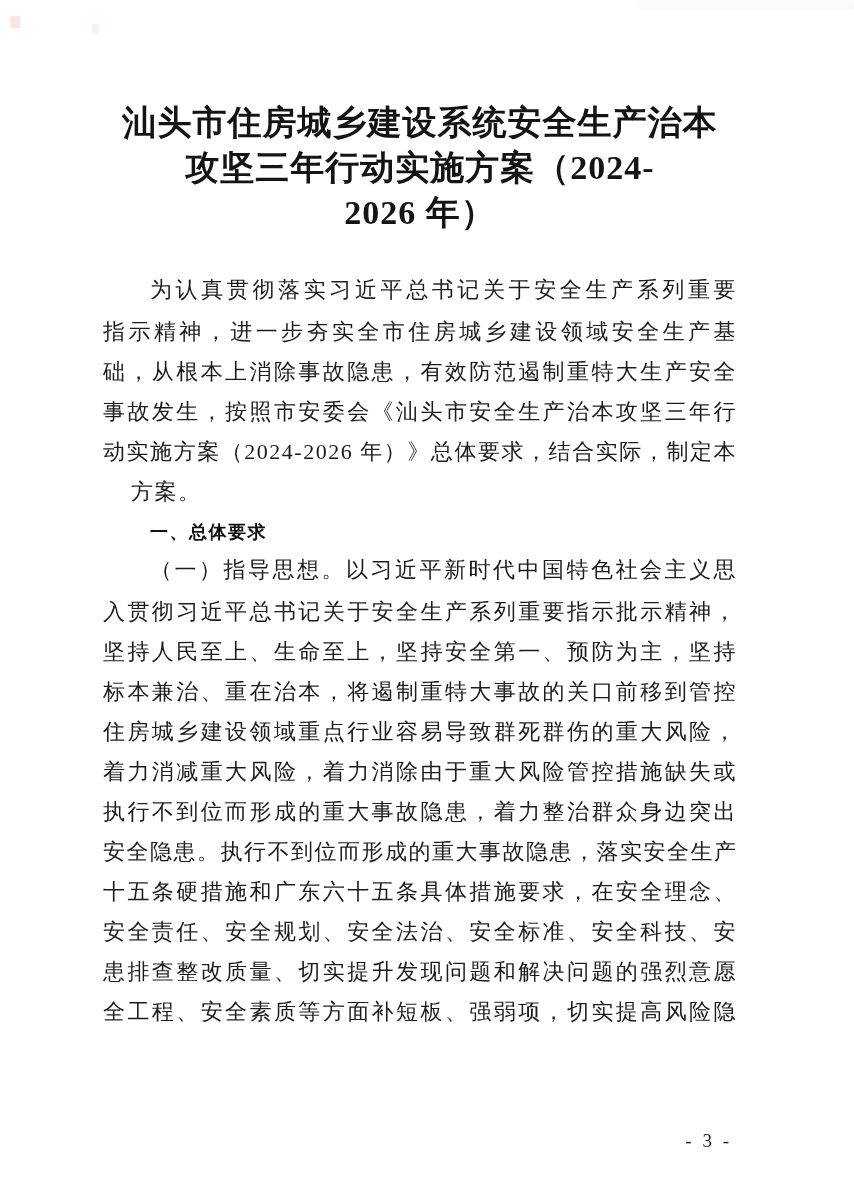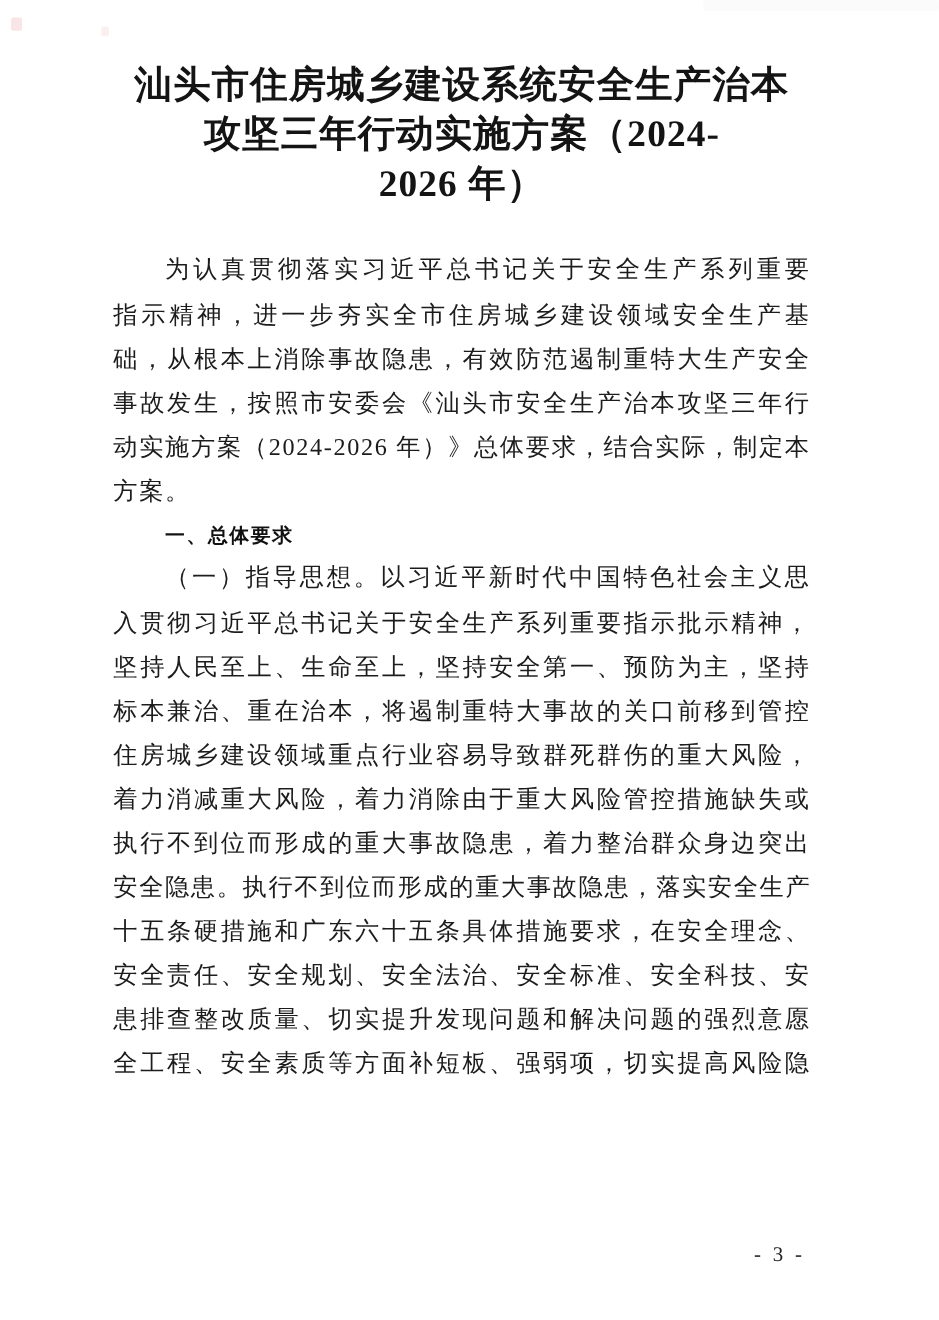--- a/index.html
+++ b/index.html
@@ -26,21 +26,21 @@
   .artifact-3 { right: 0; top: 0; width: 215px; height: 10px; background: rgba(0,0,0,0.015); }
 
   .content {
     position: absolute;
     left: 103px;
     top: 0;
     width: 634px;
   }
 
   .title {
-    margin-top: 55px;
+    margin-top: 100px;
     text-align: center;
     font-weight: bold;
     font-size: 34px;
     line-height: 45px;
     letter-spacing: 1px;
     color: #141414;
   }
 
   .body-text {
     margin-top: 37px;
@@ -54,20 +54,21 @@
     white-space: nowrap;
     color: #1c1c1c;
   }
   .line.indent {
     text-indent: 47px;
     font-family: Liberation Mono, monospace;
   }
   .line.short {
     text-align: left;
     text-align-last: left;
+    margin-left: 28px;
   }
   .line.heading {
     font-family: "Liberation Sans", "DejaVu Sans", sans-serif;
     font-weight: bold;
     font-size: 18px;
     text-align: left;
     text-align-last: left;
     text-indent: 47px;
     color: #111111;
   }

